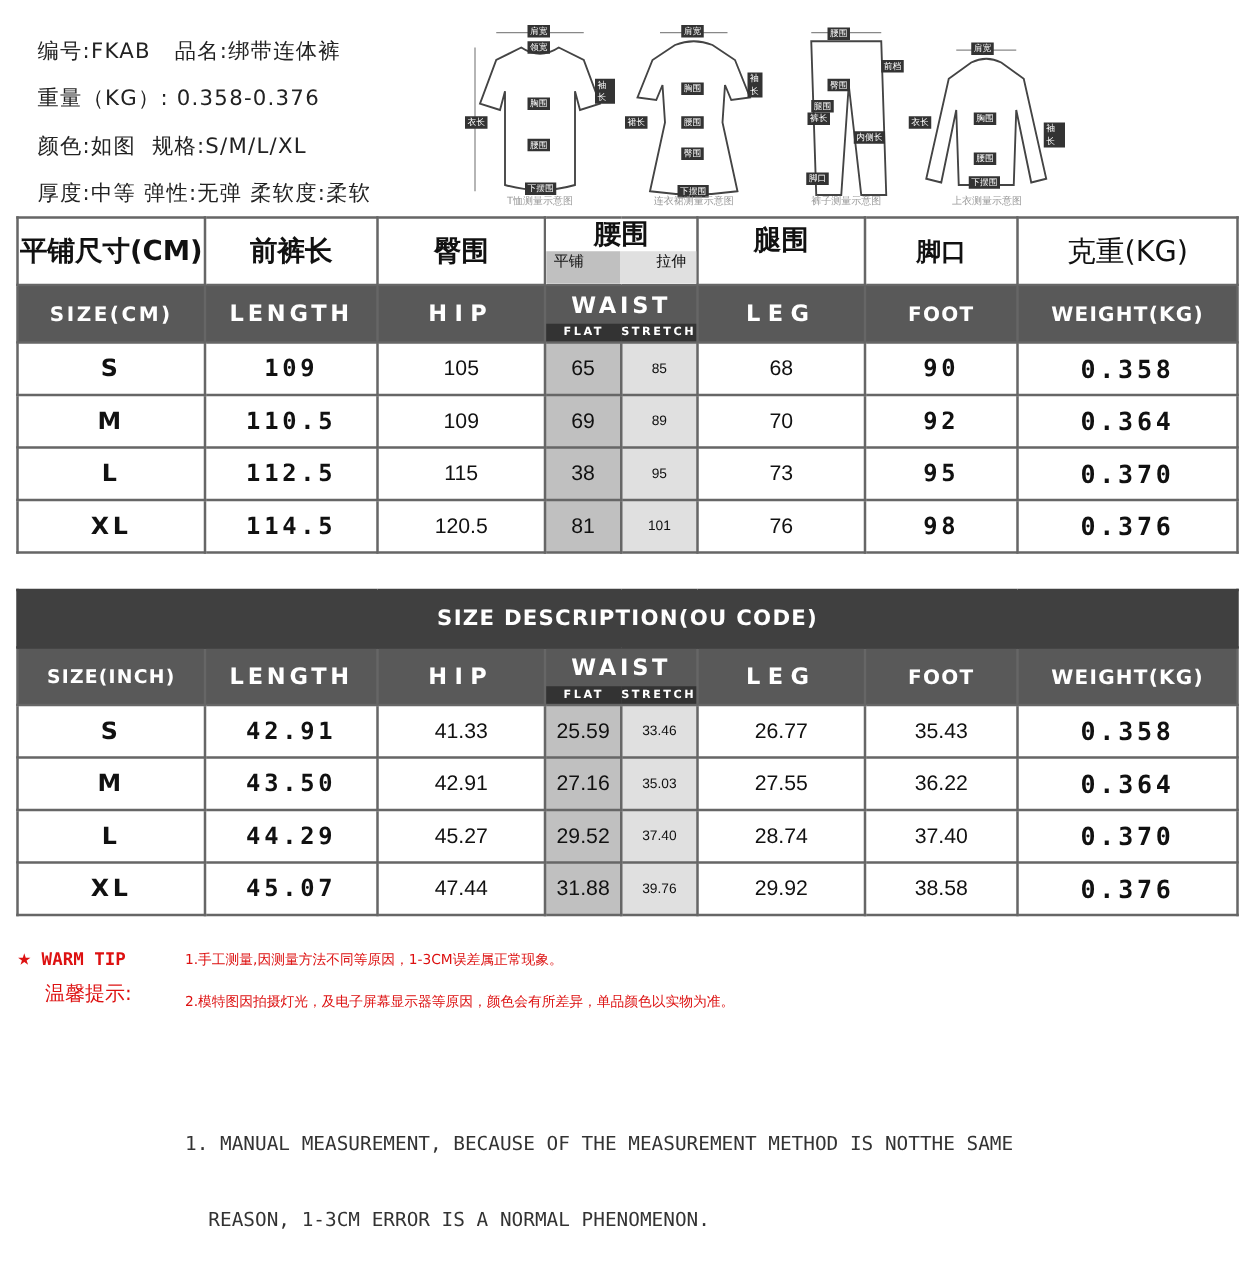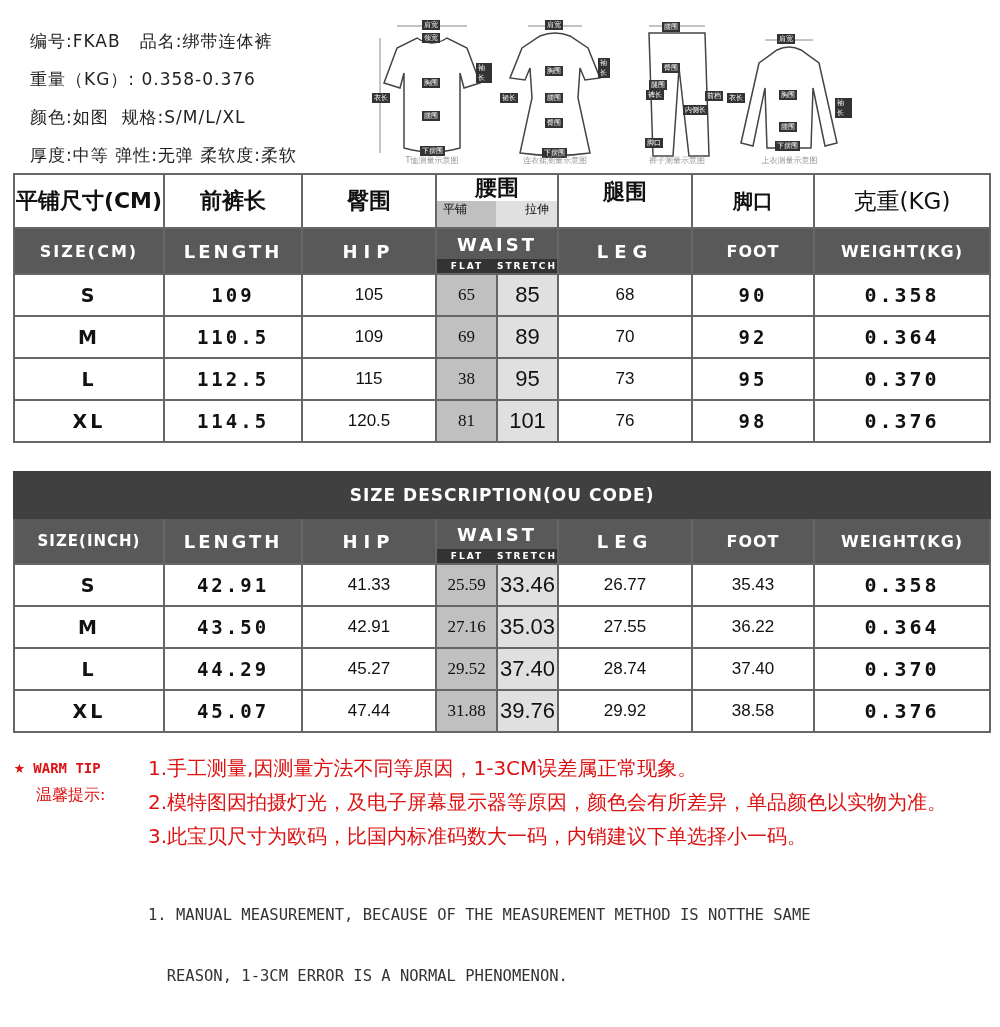--- a/index.html
+++ b/index.html
@@ -14,43 +14,43 @@
   .diag-cap { position: absolute; bottom: 4px; left: 0; right: 0; text-align: center; font-size: 8px; color: #999; }
   .tag { position: absolute; background: #333; color: #fff; font-size: 7px; padding: 0 2px; line-height: 10px; }
 
   table.size { position: absolute; left: 13px; border-collapse: collapse; table-layout: fixed; }
   table.size td { border: 2px solid #666; text-align: center; vertical-align: middle; padding: 0; }
   .cn-h td { height: 42px; background: #fff; font-size: 22px; font-weight: bold; }
   .en-h td { height: 46px; background: #595959; color: #fff; font-size: 18px; font-weight: bold; letter-spacing: 3px; }
   .banner td { height: 46px; background: #404040; color: #fff; font-size: 17px; font-weight: bold; letter-spacing: 1px; }
   .row td { height: 42px; font-size: 19px; font-family: "DejaVu Sans Mono", monospace; }
   .row td.sz { font-family: "DejaVu Sans", sans-serif; font-weight: bold; font-size: 19px; letter-spacing: 3px; }
-  .row td.flat { background: #c0c0c0; font-family: Liberation Serif, serif; font-size: 17px; }
-  .row td.str { background: #e0e0e0; font-family: "Liberation Sans", sans-serif; font-size: 22px; }
+  .row td.flat { background: #c0c0c0; font-family: Liberation Sans, sans-serif; font-size: 17px; }
+  .row td.str { background: #e0e0e0; font-family: "Liberation Sans", sans-serif; font-size: 11px; }
   .row td.len, .row td.foot, .row td.wt { font-weight: bold; letter-spacing: 3px; }
   .row td.wt { font-size: 20px; }
   .row td.hip, .row td.leg { font-family: "Liberation Sans", sans-serif; font-size: 17px; }
 
   .waist-cn { position: relative; padding: 0 !important; }
   .waist-cn .main { height: 26px; line-height: 26px; font-size: 22px; }
   .waist-cn .sub { display: flex; height: 26px; font-size: 12px; font-weight: normal; }
   .waist-cn .sub span { flex: 1; line-height: 16px; }
   .waist-cn .sub .a { background: #c0c0c0; text-align: left; padding-left: 6px; }
   .waist-cn .sub .b { background: #e0e0e0; text-align: right; padding-right: 8px; }
   .waist-en { padding: 0 !important; }
   .waist-en .main { height: 30px; line-height: 32px; }
   .waist-en .sub { display: flex; height: 14px; font-size: 9px; letter-spacing: 2px; }
   .waist-en .sub span { flex: 1; background: #333; line-height: 14px; }
 
   .tips { position: absolute; left: 14px; top: 756px; color: #d11; }
   .tip-label { position: absolute; left: 0; top: 0; width: 125px; font-size: 14px; font-family: "DejaVu Sans Mono", monospace; font-weight: bold; }
   .tip-label .cn { display: block; margin-top: 8px; padding-left: 22px; font-size: 16px; font-weight: normal; font-family: "DejaVu Sans", sans-serif; }
   .tip-label .star { font-size: 18px; }
   .tip-list { position: absolute; left: 134px; top: -2px; width: 850px; }
-  .tip-list div { font-size: 20px; height: 34px; line-height: 28px; white-space: nowrap; }
+  .tip-list div { font-size: 11px; height: 34px; line-height: 28px; white-space: nowrap; }
 
   .en-notes { position: absolute; left: 148px; top: 864px; font-family: "DejaVu Sans Mono", monospace; font-size: 15.5px; color: #333; line-height: 20.4px; white-space: pre; }
 </style>
 </head>
 <body>
 
 <div class="info">
   <div class="info-line">编号:FKAB   品名:绑带连体裤</div>
   <div class="info-line">重量（KG）: 0.358-0.376</div>
   <div class="info-line">颜色:如图  规格:S/M/L/XL</div>
@@ -86,21 +86,21 @@
     <span class="tag" style="left:45px;top:110px;">臀围</span>
     <span class="tag" style="left:42px;top:140px;">下摆围</span>
     <div class="diag-cap" style="bottom:-8px;">连衣裙测量示意图</div>
   </div>
   <div class="diag" style="left:255px;width:100px;">
     <svg width="100" height="150" viewBox="0 0 100 150">
       <path d="M22 25 L78 25 L82 148 L62 148 L52 60 L46 148 L26 148 Z" fill="#fff" stroke="#444" stroke-width="1.5"></path>
       <line x1="22" y1="18" x2="78" y2="18" stroke="#888"></line>
     </svg>
     <span class="tag" style="left:35px;top:14px;">腰围</span>
-    <span class="tag" style="left:78px;top:40px;margin-top:43px;">前档</span>
+    <span class="tag" style="left:78px;top:40px;">前档</span>
     <span class="tag" style="left:35px;top:55px;">臀围</span>
     <span class="tag" style="left:0;top:82px;margin-left:19px;">裤长</span>
     <span class="tag" style="left:22px;top:72px;">腿围</span>
     <span class="tag" style="left:56px;top:97px;">内侧长</span>
     <span class="tag" style="left:18px;top:130px;">脚口</span>
     <div class="diag-cap" style="bottom:-8px;">裤子测量示意图</div>
   </div>
   <div class="diag" style="left:355px;width:125px;">
     <svg width="125" height="150" viewBox="0 0 125 150">
       <path d="M50 42 Q62 36 74 42 L92 55 L110 135 L98 138 L86 80 L84 140 L40 140 L38 80 L26 138 L14 135 L32 55 Z" fill="#fff" stroke="#444" stroke-width="1.5"></path>
@@ -276,21 +276,20 @@
 
 <div class="tips">
   <div class="tip-label">
     <span class="star">★</span>
     <span>WARM TIP</span>
     <span class="cn">温馨提示:</span>
   </div>
   <div class="tip-list">
     <div>1.手工测量,因测量方法不同等原因，1-3CM误差属正常现象。</div>
     <div>2.模特图因拍摄灯光，及电子屏幕显示器等原因，颜色会有所差异，单品颜色以实物为准。</div>
-    <div>3.此宝贝尺寸为欧码，比国内标准码数大一码，内销建议下单选择小一码。</div>
   </div>
 </div>
 
 <div class="en-notes">
   <div>1. MANUAL MEASUREMENT, BECAUSE OF THE MEASUREMENT METHOD IS NOTTHE SAME</div>
   <div>  REASON, 1-3CM ERROR IS A NORMAL PHENOMENON.</div>
   
   
   
   

